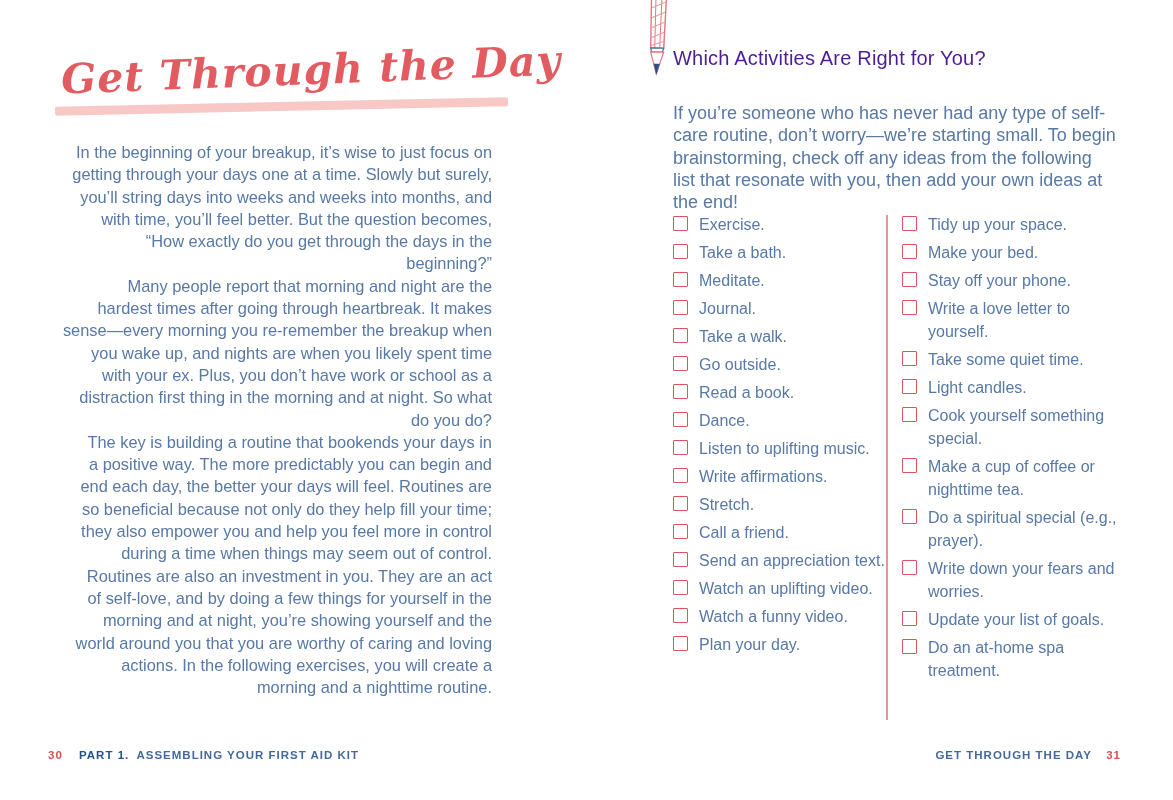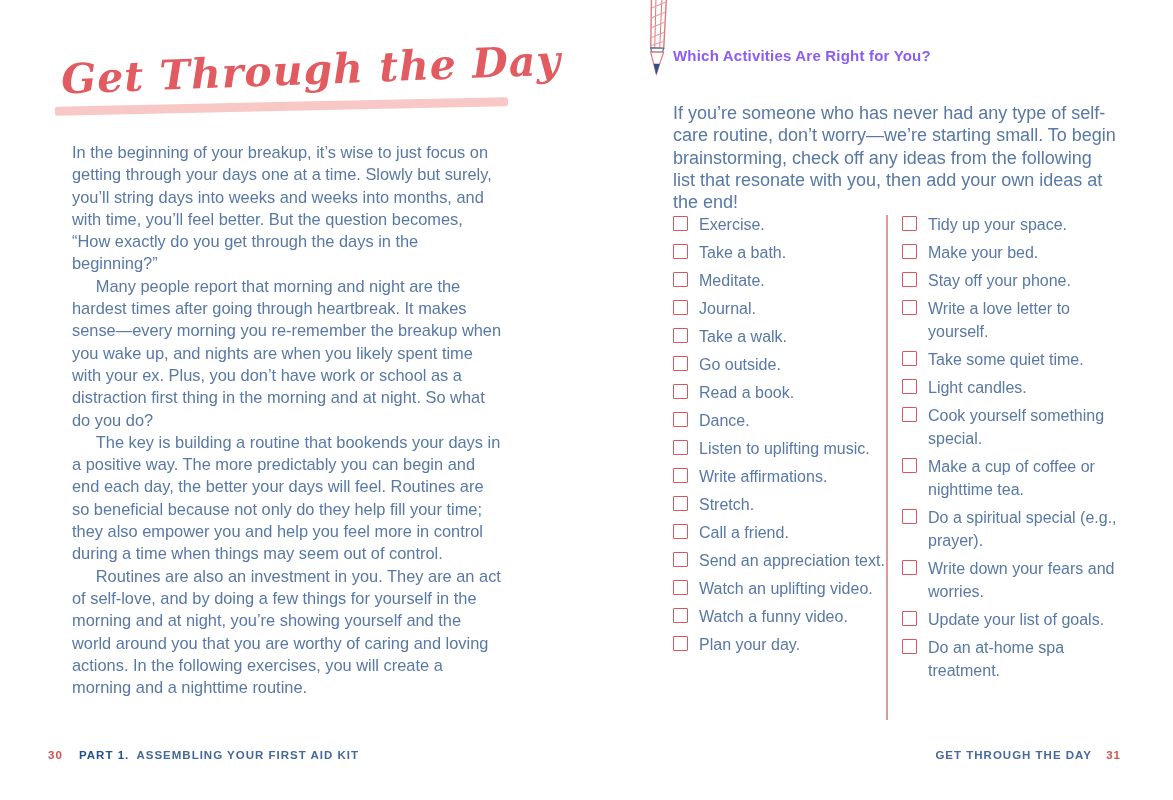--- a/index.html
+++ b/index.html
@@ -15,31 +15,31 @@
   .title-highlight {
     position:absolute; left:0; top:50px; width:453px; height:9px;
     background:#f8c8c6; transform:rotate(-1.2deg); border-radius:2px;
   }
   .title-text {
     position:absolute; left:6px; top:-6px;
     font-family:"DejaVu Serif", serif; font-style:italic; font-weight:bold;
     font-size:41px; color:#e25b60; letter-spacing:1px;
     transform:rotate(-2.2deg); white-space:nowrap;
   }
-  .body-text { position:absolute; left:72px; top:141px; width:432px; }
+  .body-text { position:absolute; left:60px; top:141px; width:432px;text-align:right; }
   .body-text p {
     margin:0; font-size:16.4px; line-height:22.3px; color:#5878a5;
   }
   .body-text p + p { text-indent:1.45em; }
 
   
   .pencil-wrap { position:absolute; left:640px; top:0; width:36px; height:82px; }
   .rp-heading {
     position:absolute; left:673px; top:47px;
-    font-size:15px; font-weight:bold; color:#8b5cf6; letter-spacing:0.2px;
+    font-size:20px; font-weight:normal; color:#4c1d95; letter-spacing:0.2px;
   }
   .rp-intro {
     position:absolute; left:673px; top:102px; width:444px;
     font-size:18px; line-height:22.3px; color:#5878a5;
   }
   .check-col { position:absolute; top:213px; }
   .col-left  { left:673px; width:212px; }
   .col-right { left:902px; width:222px; }
   .check-item {
     display:flex; align-items:flex-start;

